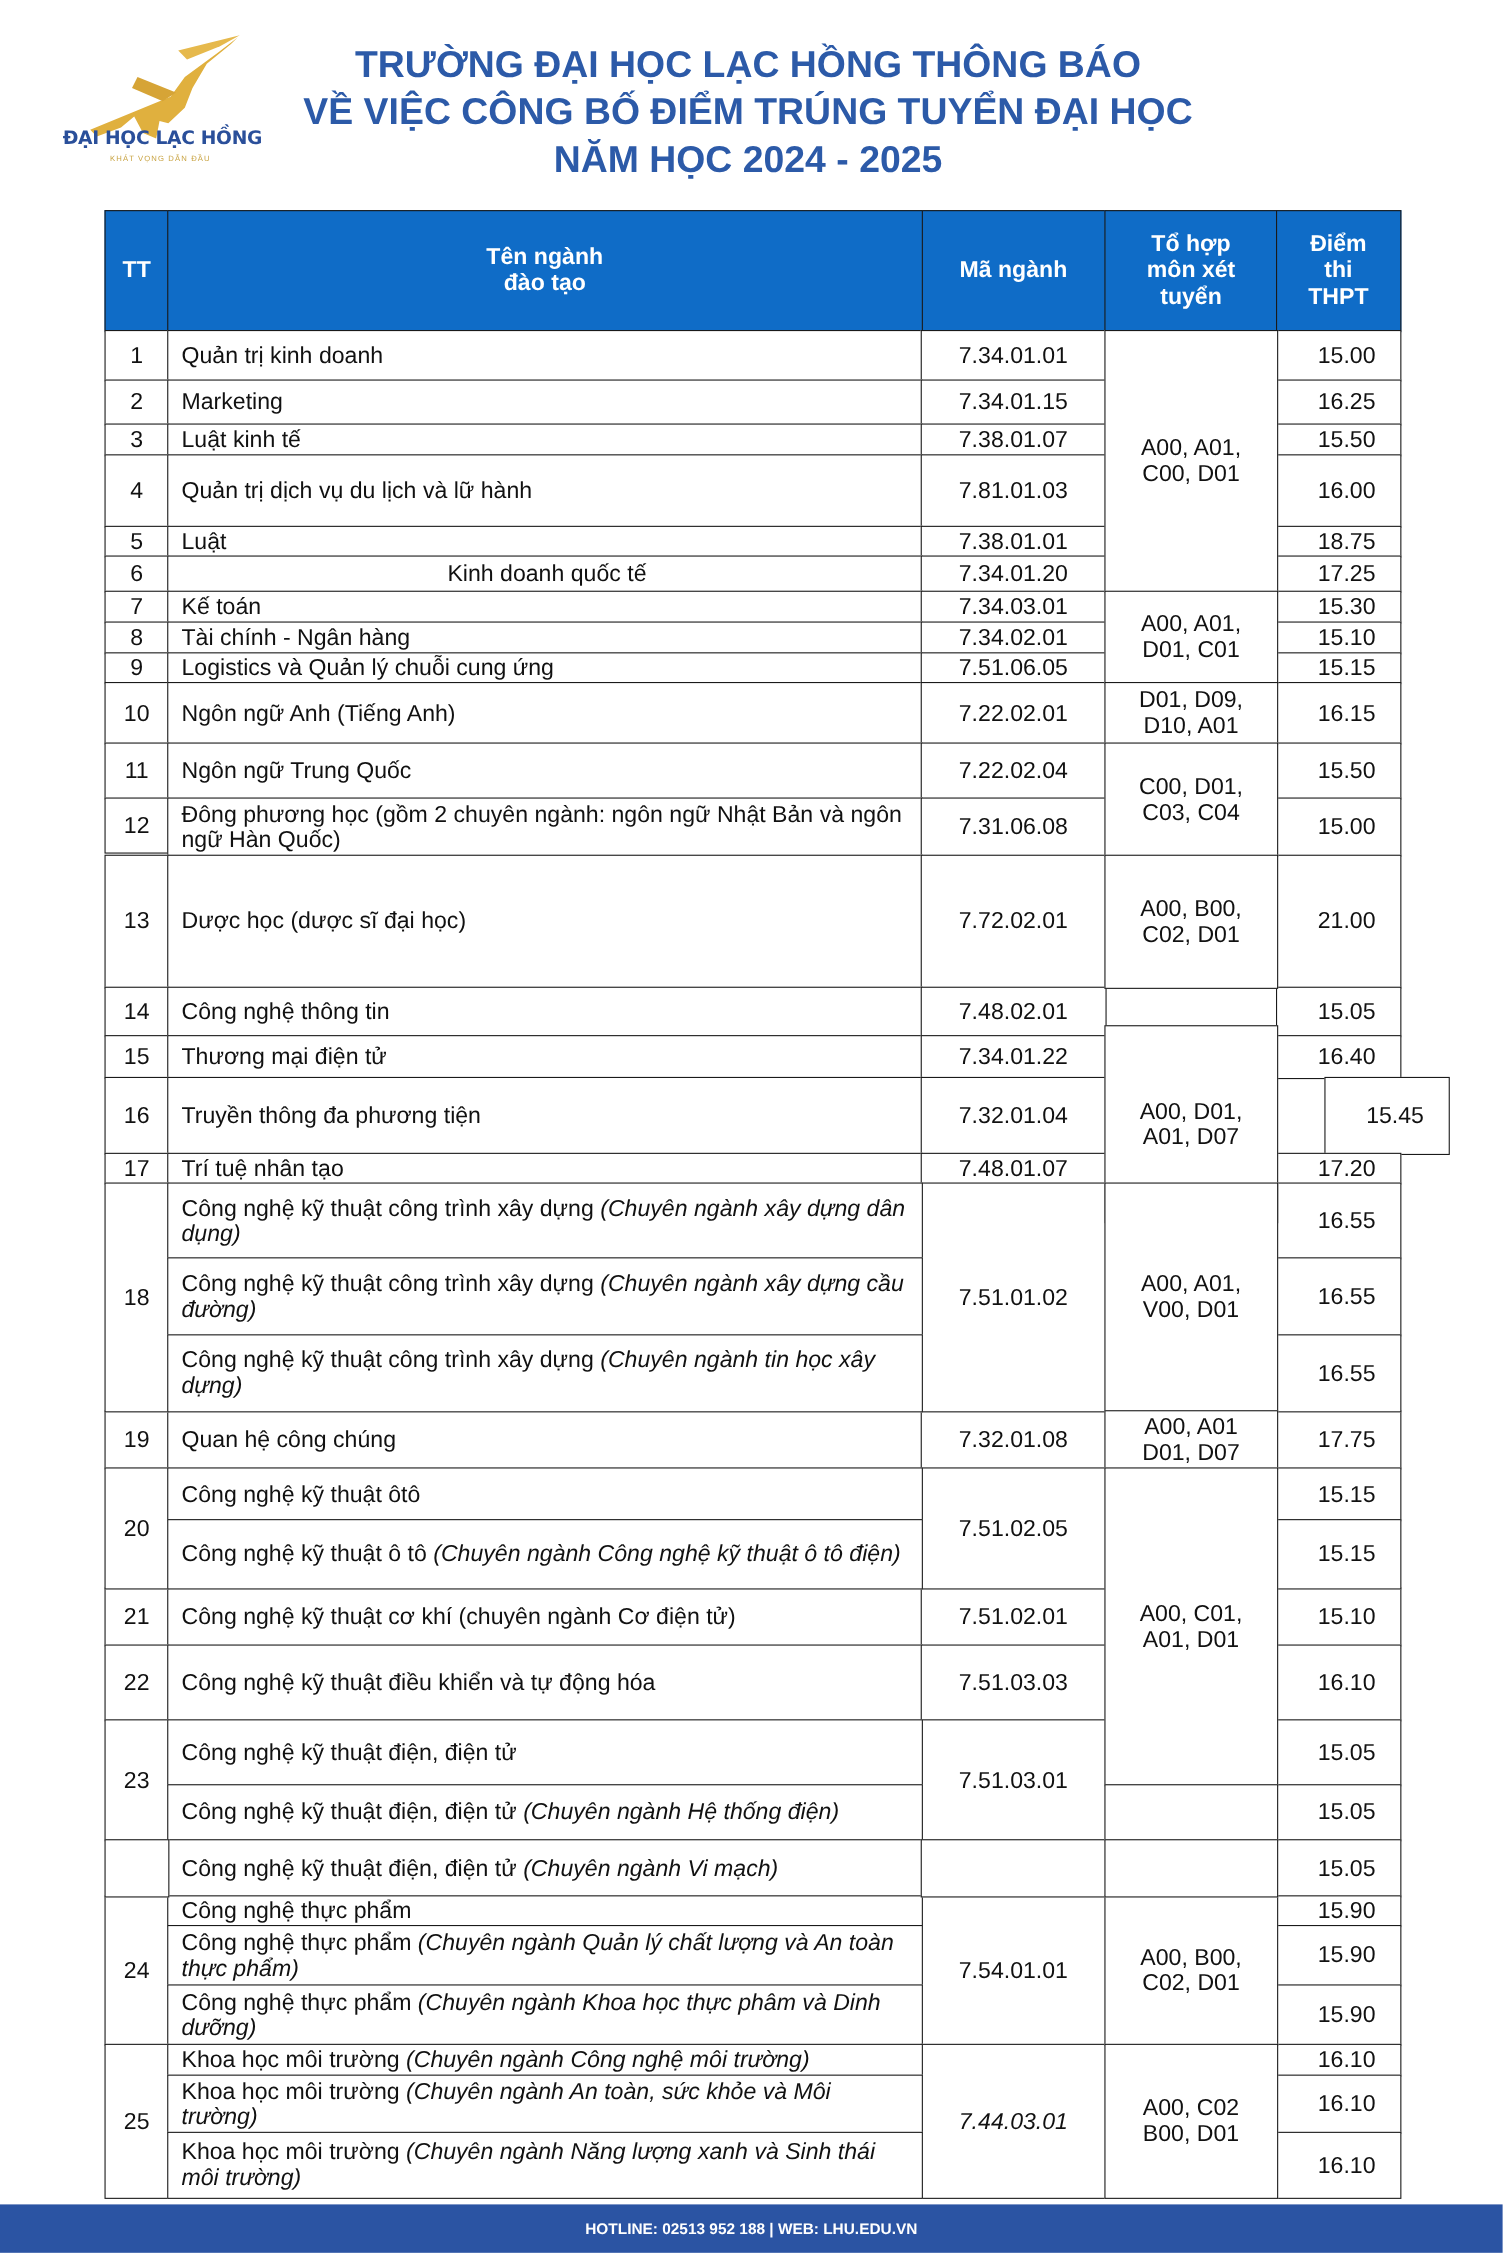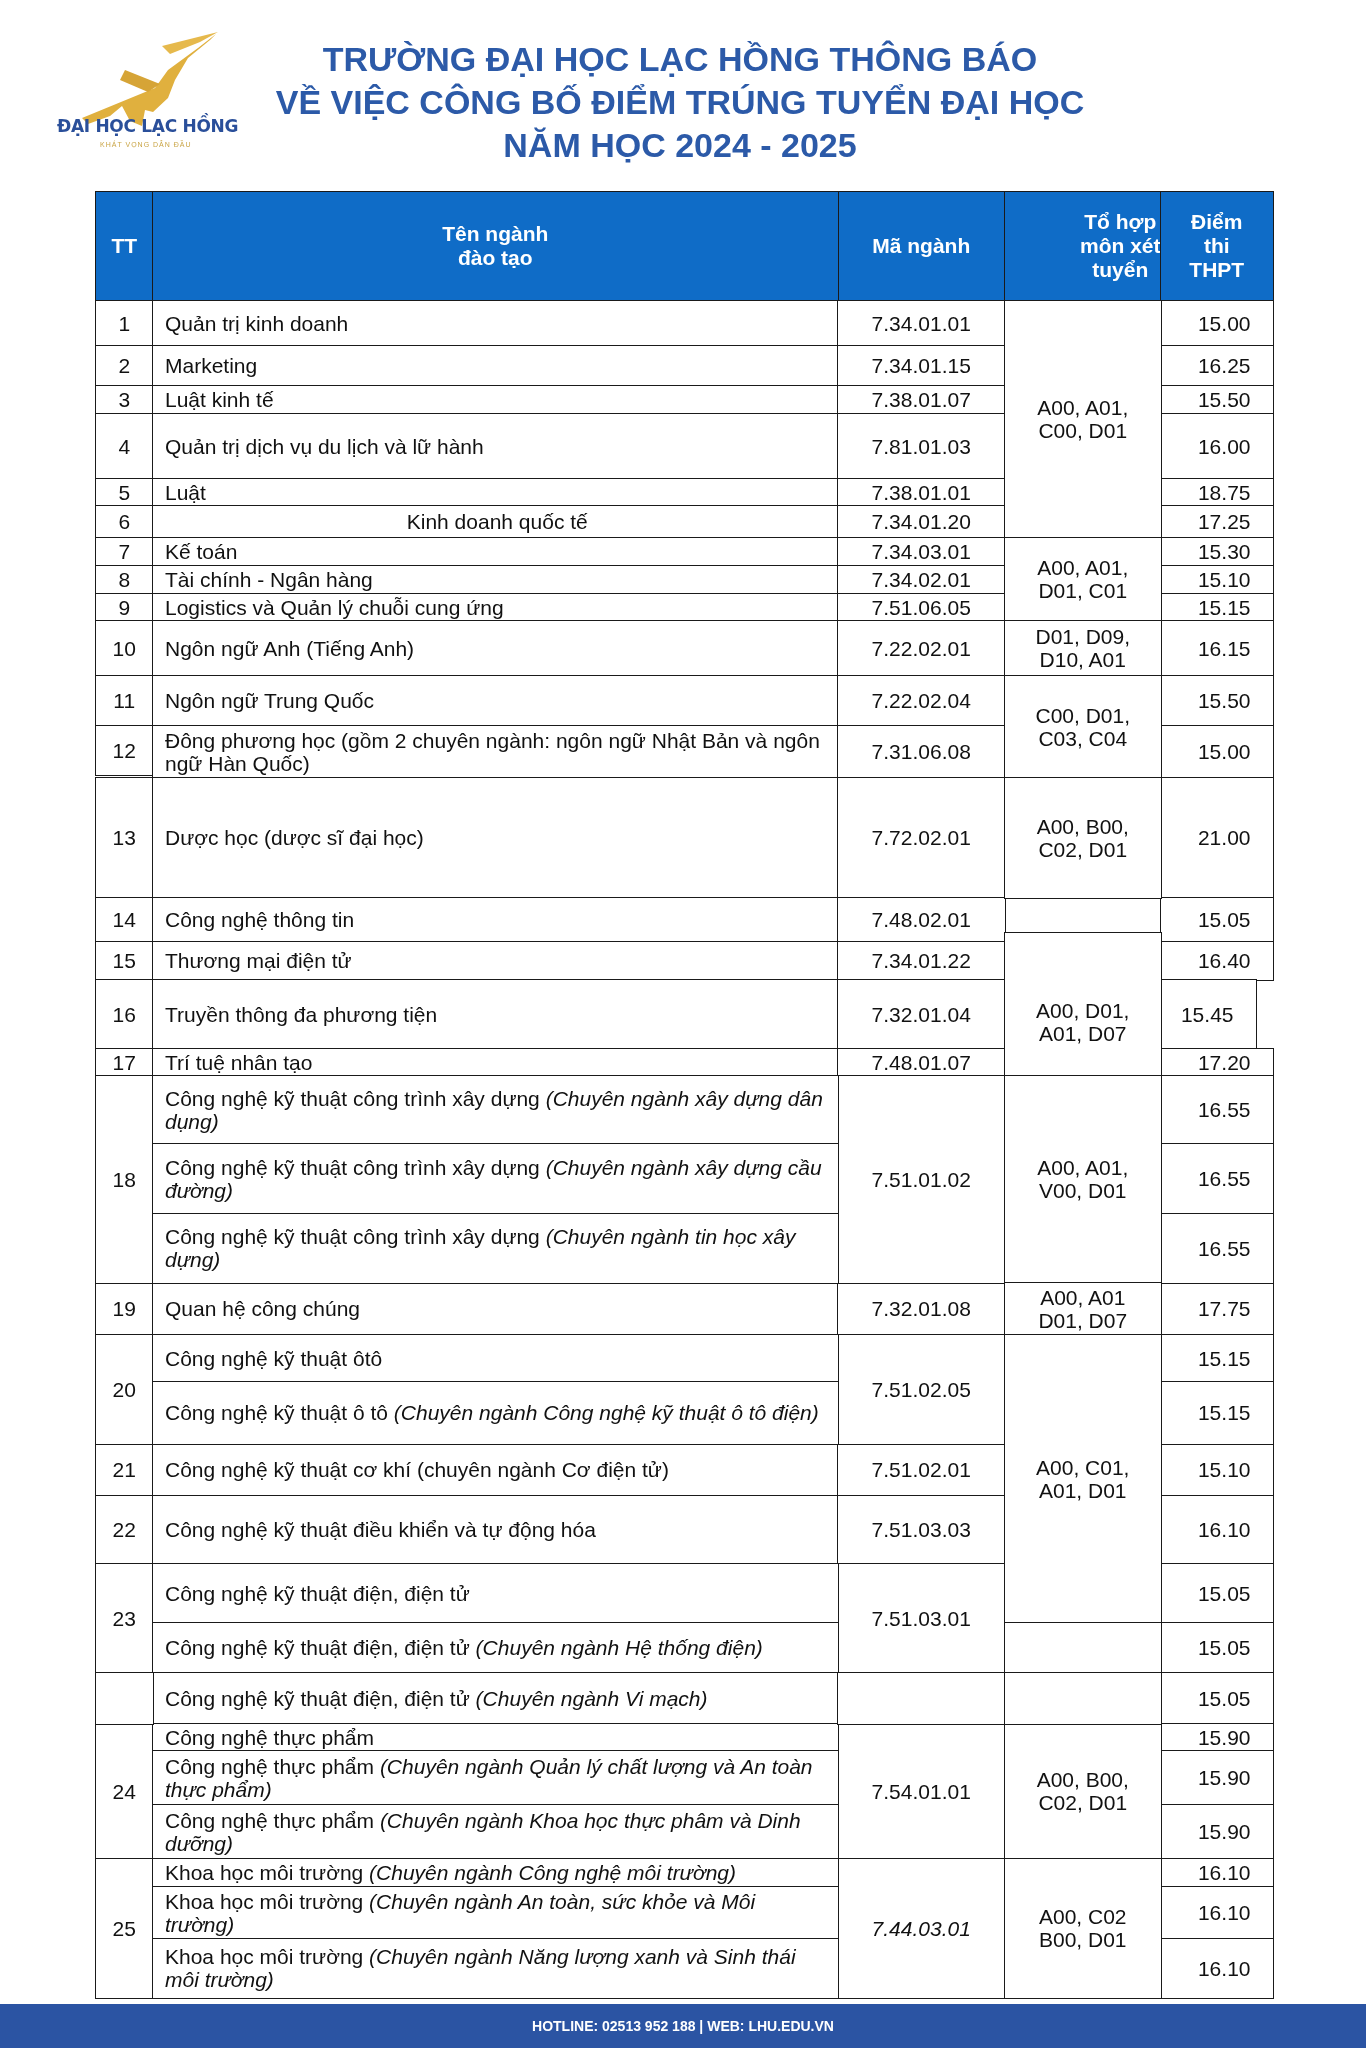--- a/index.html
+++ b/index.html
@@ -39,21 +39,21 @@
     <div class="cell hd" style="left: 0px; top: 0px; width: 58.5px; height: 110.5px;">
       <span style="white-space: pre-line;">TT</span>
     </div>
     <div class="cell hd" style="left: 742px; top: 0px; width: 168.5px; height: 110.5px;">
       <span style="white-space: pre-line;">Mã ngành</span>
     </div>
     <div class="cell hd" style="left: 57px; top: 0px; width: 686.5px; height: 110.5px;">
       <span style="white-space: pre-line;">Tên ngành
 đào tạo</span>
     </div>
-    <div class="cell hd" style="left: 909px; top: 0px; width: 157.5px; height: 110.5px; justify-content: flex-end;">
+    <div class="cell hd" style="left: 909px; top: 0px; width: 157.5px; height: 110.5px;">
       <span style="white-space: pre-line;">Tổ hợp
 môn xét
 tuyển</span>
     </div>
     <div class="cell hd" style="left: 1065px; top: 0px; width: 113.5px; height: 110.5px;">
       <span style="white-space: pre-line;">Điểm
 thi
 THPT</span>
     </div>
     <div class="cell c" style="left: 0px; top: 109px; width: 58.5px; height: 46.5px;">
@@ -238,21 +238,21 @@
     </div>
     <div class="cell c" style="left: 0px; top: 788px; width: 58.5px; height: 70.5px;">
       <span style="white-space: pre-line;">16</span>
     </div>
     <div class="cell l" style="left: 57px; top: 788px; width: 686.5px; height: 70.5px;">
       <span style="white-space: pre-line;">Truyền thông đa phương tiện</span>
     </div>
     <div class="cell c" style="left: 742px; top: 788px; width: 168.5px; height: 70.5px;">
       <span style="white-space: pre-line;">7.32.01.04</span>
     </div>
-    <div class="cell r" style="left: 1048px; top: 788px; width: 113.5px; height: 70.5px;">
+    <div class="cell r" style="left: 1109px; top: 788px; width: 113.5px; height: 70.5px;">
       <span style="white-space: pre-line;">15.45</span>
     </div>
     <div class="cell c" style="left: 0px; top: 857px; width: 58.5px; height: 28.5px;">
       <span style="white-space: pre-line;">17</span>
     </div>
     <div class="cell l" style="left: 57px; top: 857px; width: 686.5px; height: 28.5px;">
       <span style="white-space: pre-line;">Trí tuệ nhân tạo</span>
     </div>
     <div class="cell c" style="left: 742px; top: 857px; width: 168.5px; height: 28.5px;">
       <span style="white-space: pre-line;">7.48.01.07</span>

